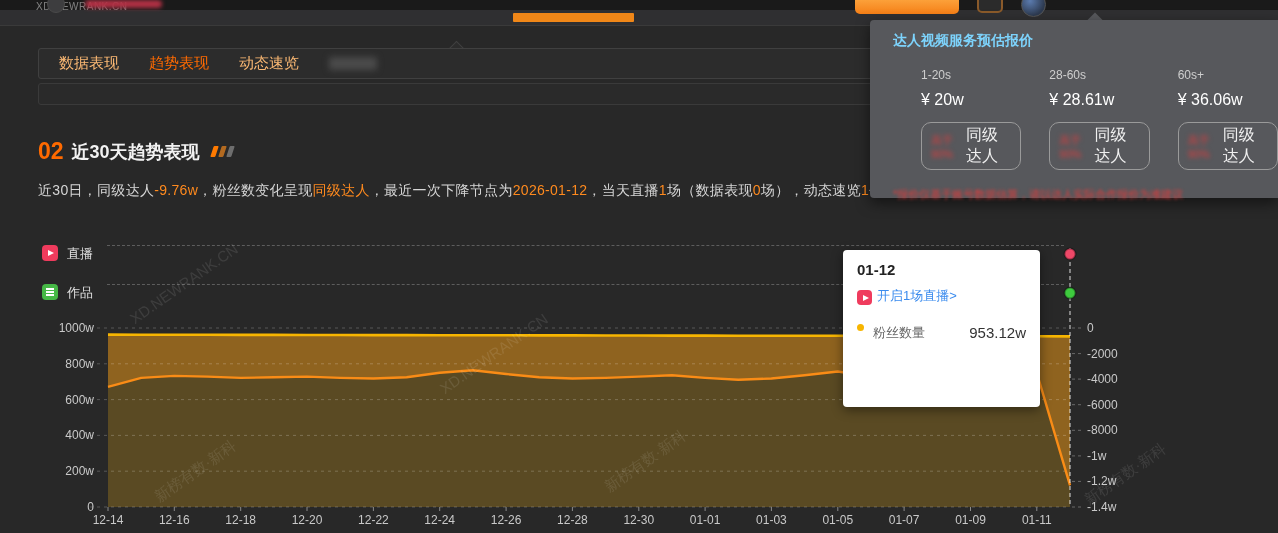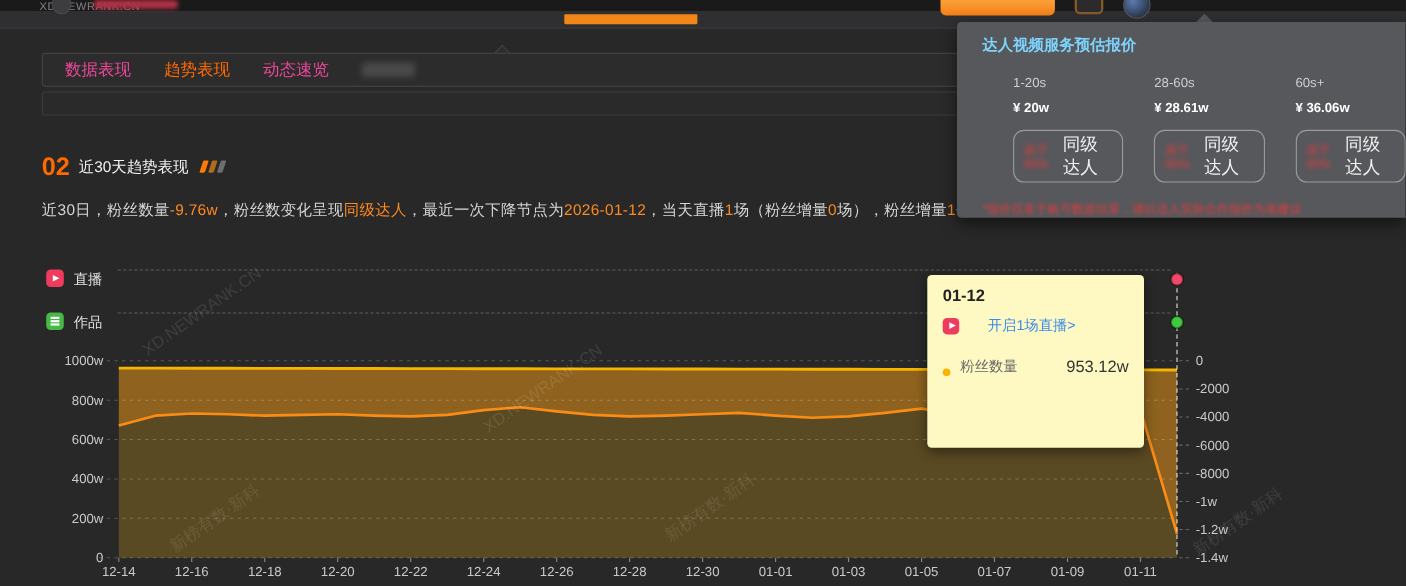--- a/index.html
+++ b/index.html
@@ -17,32 +17,32 @@
   .cta-btn { position:absolute; left:855px; top:-8px; width:104px; height:22px; border-radius:5px;
     background:linear-gradient(180deg,#ffb44d,#f57f17); }
   .sq-btn { position:absolute; left:977px; top:-7px; width:26px; height:20px; border-radius:5px;
     background:#2b2b2b; border:2px solid #8a5a2a; }
   .globe { position:absolute; left:1021px; top:-8px; width:25px; height:25px; border-radius:50%;
     background:radial-gradient(circle at 35% 35%, #5b7bae, #2d3a50 70%); border:1px solid #555; }
 
   
   .tabbox { position:absolute; left:38px; top:48px; width:1202px; height:31px; background:#2c2c2c;
     border:1px solid #404040; border-radius:3px; display:flex; align-items:center; padding-left:20px; gap:30px; }
-  .tabbox .tab { font-size:15px; color:#ec4899; cursor:pointer; white-space:nowrap; }
+  .tabbox .tab { font-size:15px; color:#fdba74; cursor:pointer; white-space:nowrap; }
   .tabbox .tab.active { color:#ff6a00; }
   .tab-caret { position:absolute; left:451px; top:43px; width:11px; height:11px; background:#2c2c2c;
     border-left:1px solid #404040; border-top:1px solid #404040; transform:rotate(45deg); }
   .redacted-tab { width:48px; height:13px; background:#4a4a4a; border-radius:2px; filter:blur(3px); }
   .stripbox { position:absolute; left:38px; top:83px; width:1202px; height:22px; background:#2a2a2a;
     border:1px solid #3a3a3a; border-radius:3px; }
 
   
   .section-head { position:absolute; left:38px; top:138px; display:flex; align-items:center; gap:8px; }
   .sec-num { color:#ff6a00; font-size:23px; font-weight:bold; }
-  .sec-title { color:#f2f2f2; font-size:14px; font-weight:normal; }
+  .sec-title { color:#f2f2f2; font-size:18px; font-weight:bold; }
   .quotes { display:flex; gap:3px; margin-left:4px; }
   .quotes i { width:5px; height:11px; transform:skewX(-18deg); border-radius:1px; display:block; }
   .quotes i:nth-child(1){ background:#ff7a00; } .quotes i:nth-child(2){ background:#b36a20; } .quotes i:nth-child(3){ background:#6e6e6e; }
   .summary { position:absolute; left:38px; top:182px; font-size:14px; color:#d6d6d6; letter-spacing:.3px; }
   .summary .hl { color:#ff8a1e; }
 
   
   .legend-row { position:absolute; left:42px; display:flex; width:1022px; height:18px; cursor:pointer; }
   .legend-row .lbl { color:#e0e0e0; font-size:13px; margin:0 0 0 9px; }
   .legend-row .dash { flex:1; border-top:1px dashed #5d5d5d; margin-left:14px; }
@@ -51,42 +51,42 @@
   .mini-icon.live::after { content:""; position:absolute; left:6px; top:4.5px; border-left:6px solid #fff;
     border-top:3.5px solid transparent; border-bottom:3.5px solid transparent; }
   .mini-icon.work { background:#46b846; }
   .mini-icon.work::after { content:""; position:absolute; left:4px; top:4px; width:8px; height:2px; background:#fff;
     box-shadow:0 3px 0 #fff, 0 6px 0 #fff; }
 
   
   #chart-svg { position:absolute; left:0; top:0; pointer-events:none; }
 
   
-  .tooltip { position:absolute; left:843px; top:250px; width:197px; height:157px; background:#fef9c3;
+  .tooltip { position:absolute; left:843px; top:250px; width:197px; height:157px; background:#ffffff;
     border-radius:4px; box-shadow:0 3px 12px rgba(0,0,0,.45); padding:11px 14px; z-index:6; }
   .tooltip .tt-date { font-size:15px; font-weight:bold; color:#222; }
-  .tt-event { display:flex; align-items:center; gap:26px; margin-top:9px; cursor:pointer; }
+  .tt-event { display:flex; align-items:flex-end; gap:5px; margin-top:9px; cursor:pointer; }
   .tt-event .mini-icon { width:15px; height:15px; }
   .tt-event .txt { color:#3a8bee; font-size:13px; }
-  .tt-metric { display:flex; align-items:flex-end; margin-top:13px; }
+  .tt-metric { display:flex; align-items:flex-start; margin-top:13px; }
   .tt-metric .dot { width:7px; height:7px; border-radius:50%; flex:none; margin-right:9px; }
   .tt-metric .m-lbl { color:#666; font-size:13px; flex:1; }
   .tt-metric .m-val { color:#333; font-size:15px; }
   .tt-gap { height:6px; }
 
   
   .popup { position:absolute; left:870px; top:20px; width:408px; height:178px; background:#57585c;
     border-radius:4px 0 0 4px; box-shadow:0 5px 14px rgba(0,0,0,.5); z-index:8; padding:12px 0 0 23px; }
   .popup-caret { position:absolute; left:1089px; top:15px; width:12px; height:12px; background:#57585c;
     transform:rotate(45deg); z-index:7; }
   .popup .p-title { color:#7dd3fc; font-size:14px; font-weight:bold; }
   .p-cols { display:flex; margin-top:18px; }
   .p-col { width:140px;margin-left:28px; }
   .p-dur { color:#cfcfcf; font-size:12px; }
-  .p-price { color:#fff; font-size:12px; font-weight:bold; margin-top:9px; }
+  .p-price { color:#fff; font-size:16px; font-weight:normal; margin-top:9px; }
   .p-pill { display:inline-flex; align-items:center; margin-top:13px; border:1px solid #9a9a9a;
     border-radius:10px; padding:2px 9px; gap:4px; }
   .p-pill .red { color:#e03c3c; font-size:11px; filter:blur(2px); }
   .p-pill .wht { color:#f0f0f0; font-size:16px; }
   .p-foot { color:#e03c3c; font-size:11px; margin-top:17px; filter:blur(1.6px); }
 
   
   .wm { position:absolute; color:rgba(255,255,255,.10); font-size:15px; transform:rotate(-35deg);
     white-space:nowrap; pointer-events:none; z-index:9; }
 </style>
@@ -117,21 +117,21 @@
 
   <div class="section-head">
     <span class="sec-num">02</span>
     <span class="sec-title">近30天趋势表现</span>
     <span class="quotes">
         <i></i>
         <i></i>
         <i></i>
       </span>
   </div>
-  <div class="summary" id="summary"><span>近30日，粉丝数量</span><span class="hl">-9.76w</span><span>，粉丝数变化呈现</span><span class="hl">同级达人</span><span>，最近一次下降节点为</span><span class="hl">2026-01-12</span><span>，当天直播</span><span class="hl">1</span><span>场（粉丝增量</span><span class="hl">0</span><span>场），粉丝增量</span><span class="hl">1</span><span>个</span></div>
+  <div class="summary" id="summary"><span>近30日，同级达人</span><span class="hl">-9.76w</span><span>，粉丝数变化呈现</span><span class="hl">同级达人</span><span>，最近一次下降节点为</span><span class="hl">2026-01-12</span><span>，当天直播</span><span class="hl">1</span><span>场（数据表现</span><span class="hl">0</span><span>场），动态速览</span><span class="hl">1</span><span>个</span></div>
 
   <svg id="chart-svg" width="1278" height="533">
       <polygon points="108.0,334.6 141.2,334.7 174.3,334.8 207.5,334.8 240.7,334.9 273.9,334.9 307.0,335.0 340.2,335.0 373.4,335.1 406.6,335.1 439.7,335.2 472.9,335.2 506.1,335.3 539.2,335.4 572.4,335.4 605.6,335.5 638.8,335.5 671.9,335.6 705.1,335.6 738.3,335.7 771.4,335.7 804.6,335.8 837.8,335.8 871.0,335.9 904.1,336.0 937.3,336.0 970.5,336.1 1003.7,336.1 1036.8,336.2 1070.0,336.4 1070,507 108,507" fill="rgba(212,160,23,0.29)"></polygon>
       <polygon points="108.0,334.6 141.2,334.7 174.3,334.8 207.5,334.8 240.7,334.9 273.9,334.9 307.0,335.0 340.2,335.0 373.4,335.1 406.6,335.1 439.7,335.2 472.9,335.2 506.1,335.3 539.2,335.4 572.4,335.4 605.6,335.5 638.8,335.5 671.9,335.6 705.1,335.6 738.3,335.7 771.4,335.7 804.6,335.8 837.8,335.8 871.0,335.9 904.1,336.0 937.3,336.0 970.5,336.1 1003.7,336.1 1036.8,336.2 1070.0,336.4 1070.0,485.3 1036.8,372.8 1003.7,367.6 970.5,368.9 937.3,375.3 904.1,378.5 871.0,376.6 837.8,371.5 804.6,375.3 771.4,378.5 738.3,379.8 705.1,377.9 671.9,375.3 638.8,376.6 605.6,377.9 572.4,378.5 539.2,377.2 506.1,374.0 472.9,370.2 439.7,372.8 406.6,377.2 373.4,378.5 340.2,377.9 307.0,376.6 273.9,377.2 240.7,377.9 207.5,376.6 174.3,375.9 141.2,377.9 108.0,386.8" fill="rgba(255,151,24,0.32)"></polygon>
       <line x1="90" y1="507.0" x2="1070" y2="507.0" stroke="rgba(255,255,255,0.22)" stroke-dasharray="3 4"></line>
       <text x="94" y="511" text-anchor="end" font-size="12" fill="#c9c9c9">0</text>
       <line x1="90" y1="471.2" x2="1070" y2="471.2" stroke="rgba(255,255,255,0.22)" stroke-dasharray="3 4"></line>
       <text x="94" y="475.2" text-anchor="end" font-size="12" fill="#c9c9c9">200w</text>
       <line x1="90" y1="435.4" x2="1070" y2="435.4" stroke="rgba(255,255,255,0.22)" stroke-dasharray="3 4"></line>
       <text x="94" y="439.4" text-anchor="end" font-size="12" fill="#c9c9c9">400w</text>

